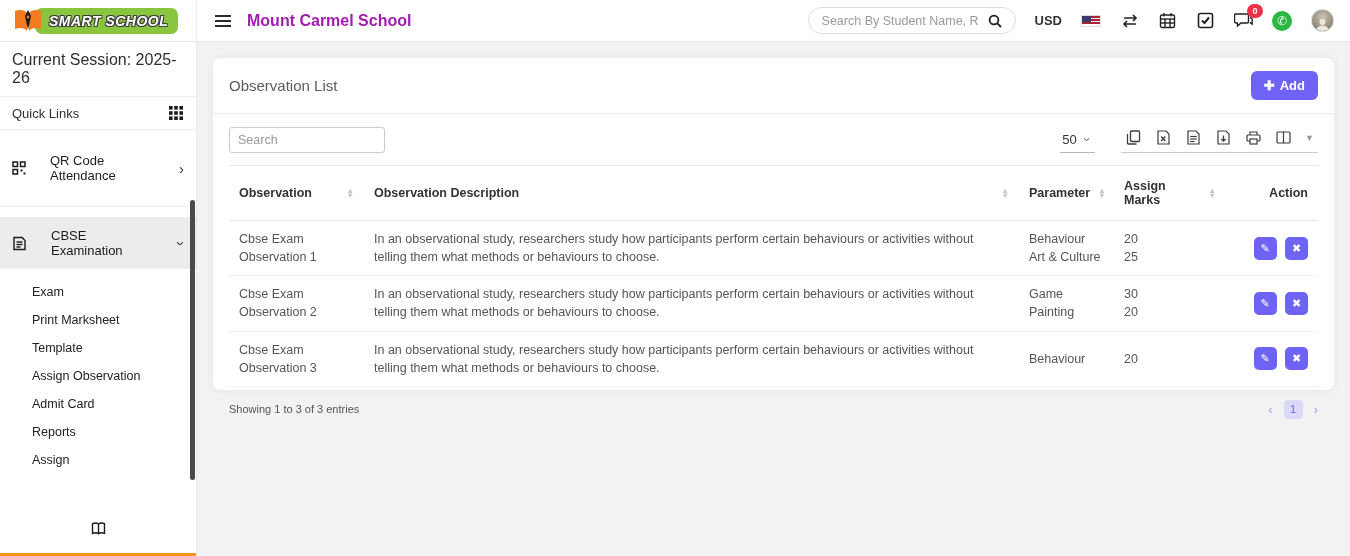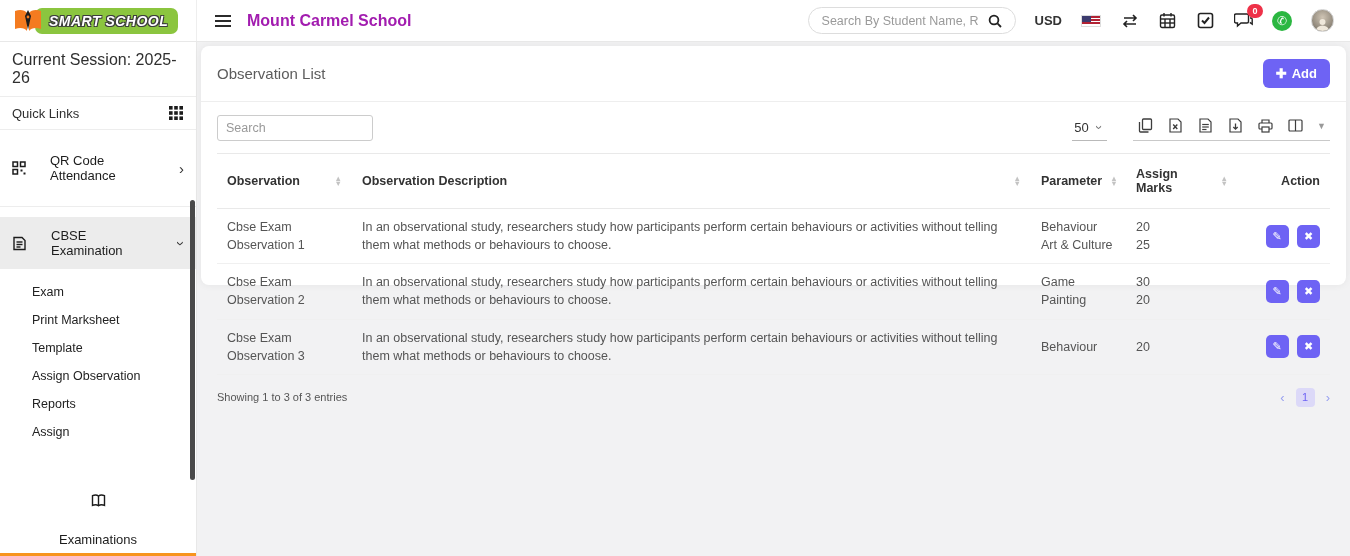--- a/index.html
+++ b/index.html
@@ -56,21 +56,21 @@
   .chev.down { transform:rotate(90deg); }
   .submenu { padding:9px 0 10px; }
   .submenu-item { padding:7px 10px 7px 32px; font-size:12.5px; color:#222; cursor:pointer; }
   .group-item { margin-top:13px;flex-direction:column; }
   .sicon { width:16px; height:16px; display:flex; align-items:center; justify-content:center; color:#1c1c1c; }
   .scroll-thumb { position:absolute; top:158px; right:1px; width:5px; height:280px; background:#4a4a4a; border-radius:3px; }
   .sidebar-bottom-bar { position:absolute; left:0; right:0; bottom:0; height:3px; background:#f7941d; }
 
   
   .main { position:absolute; top:42px; left:197px; right:0; bottom:0; background:#f2f2f3; }
-  .card { margin:4px; background:#fff; border-radius:8px; box-shadow:0 0 8px rgba(0,0,0,.06); height:239px; }
+  .card { margin:16px; background:#fff; border-radius:8px; box-shadow:0 0 8px rgba(0,0,0,.06); height:332px; }
   .card-head { display:flex; align-items:center; padding:13px 16px; border-bottom:1px solid #eee; }
   .card-title { font-size:15px; color:#5c5c5c; }
   .add-btn { margin-left:auto; background:#6e63f4; color:#fff; border:none; border-radius:6px;
     font-size:13px; font-weight:bold; padding:7px 13px; display:flex; align-items:center; gap:5px;
     cursor:pointer; font-family:"Liberation Sans", sans-serif; }
   .toolbar { display:flex; align-items:flex-end; padding:13px 16px 8px; }
   .tsearch { width:156px; height:26px; border:1px solid #ccc; border-radius:3px; padding:0 8px;
     font-size:12.5px; color:#444; outline:none; font-family:"Liberation Sans", sans-serif; }
   .tsearch::placeholder { color:#999; }
   .toolbar-right { margin-left:auto; display:flex; align-items:flex-end; gap:26px; }
@@ -222,20 +222,21 @@
       </span>
       <span>CBSE Examination</span>
       <span class="chev down">›</span>
     </div>
 
     <div class="submenu">
       <div class="submenu-item">Exam</div>
       <div class="submenu-item">Print Marksheet</div>
       <div class="submenu-item">Template</div>
       <div class="submenu-item">Assign Observation</div>
+      <div class="submenu-item">Admit Card</div>
       <div class="submenu-item">Reports</div>
       <div class="submenu-item">Assign</div>
     </div>
 
     <div class="nav-item group-item">
       <span class="sicon">
         <svg width="15" height="13" viewBox="0 0 15 13" fill="none" stroke="#1c1c1c" stroke-width="1.4">
           <path d="M7.5 2 C6 .8 3.5 .8 1.5 1.6 V11.4 C3.5 10.6 6 10.6 7.5 11.8 C9 10.6 11.5 10.6 13.5 11.4 V1.6 C11.5 .8 9 .8 7.5 2 Z"></path>
           <line x1="7.5" y1="2" x2="7.5" y2="11.8"></line>
         </svg>

